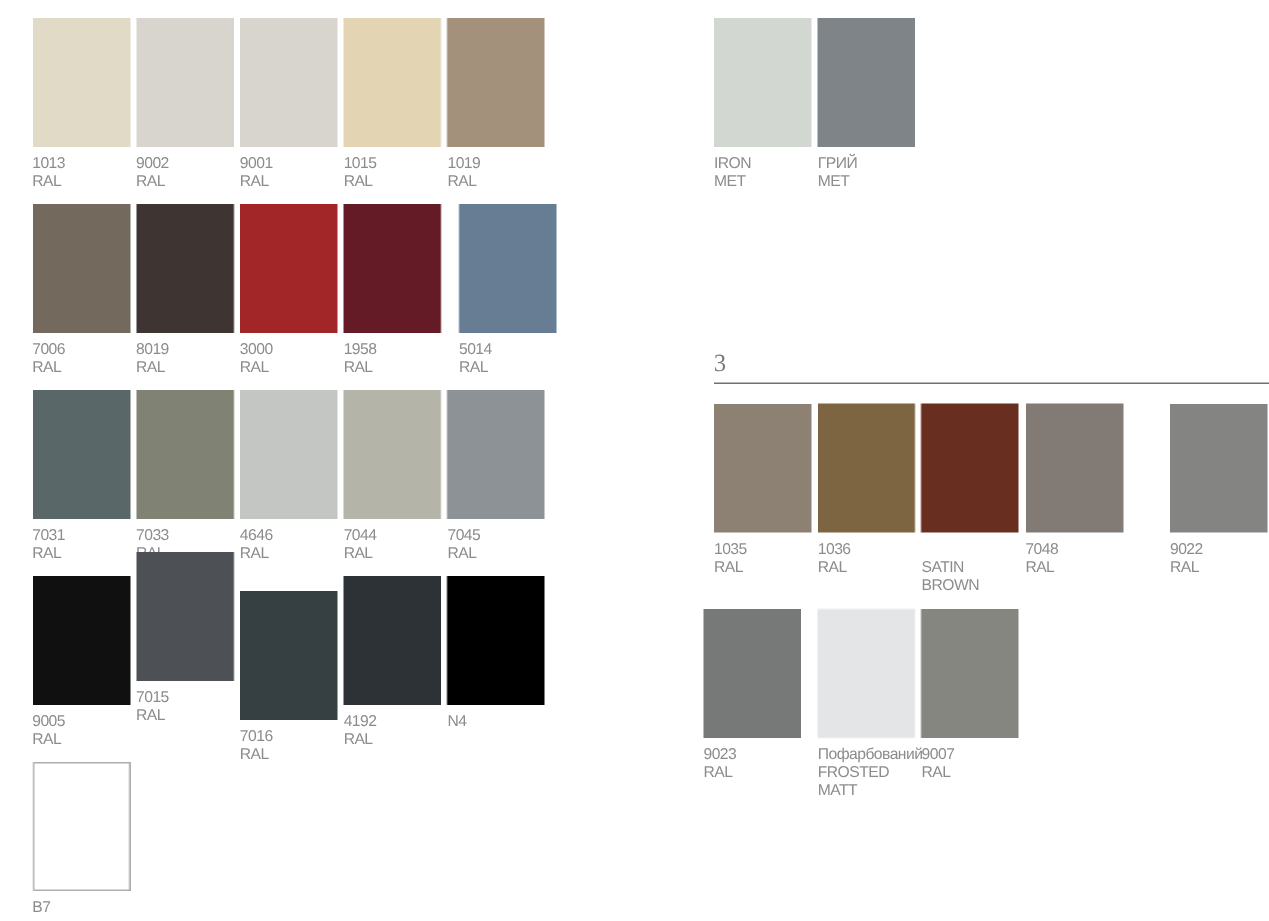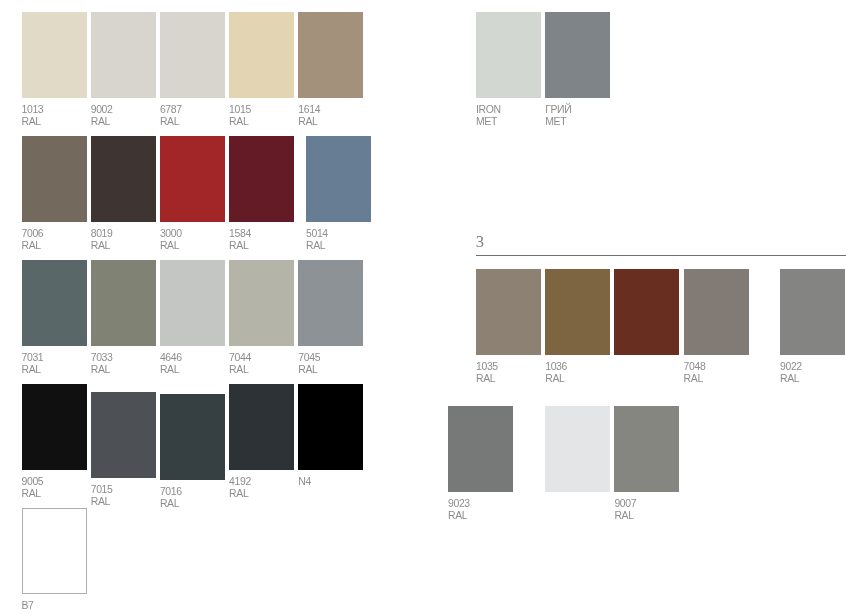--- a/index.html
+++ b/index.html
@@ -51,35 +51,35 @@
 <div class="swatch" style="left:90.7px;top:12px">
   <div class="chip" style="background-color: rgb(215, 213, 206);"></div>
   <div class="label">
     <div class="lab-line">9002</div>
     <div class="lab-line">RAL</div>
   </div>
 </div>
 <div class="swatch" style="left:159.9px;top:12px">
   <div class="chip" style="background-color: rgb(215, 213, 205);"></div>
   <div class="label">
-    <div class="lab-line">6787</div>
+    <div class="lab-line">9001</div>
     <div class="lab-line">RAL</div>
   </div>
 </div>
 <div class="swatch" style="left:229.1px;top:12px">
   <div class="chip" style="background-color: rgb(227, 212, 180);"></div>
   <div class="label">
     <div class="lab-line">1015</div>
     <div class="lab-line">RAL</div>
   </div>
 </div>
 <div class="swatch" style="left:298.3px;top:12px">
   <div class="chip" style="background-color: rgb(163, 145, 124);"></div>
   <div class="label">
-    <div class="lab-line">1614</div>
+    <div class="lab-line">1019</div>
     <div class="lab-line">RAL</div>
   </div>
 </div>
 </div>
 <div class="sw-row">
 <div class="swatch" style="left:21.5px;top:136px">
   <div class="chip" style="background-color: rgb(115, 105, 93);"></div>
   <div class="label">
     <div class="lab-line">7006</div>
     <div class="lab-line">RAL</div>
@@ -95,21 +95,21 @@
 <div class="swatch" style="left:159.9px;top:136px">
   <div class="chip" style="background-color: rgb(162, 38, 40);"></div>
   <div class="label">
     <div class="lab-line">3000</div>
     <div class="lab-line">RAL</div>
   </div>
 </div>
 <div class="swatch" style="left:229.1px;top:136px">
   <div class="chip" style="background-color: rgb(100, 27, 37);"></div>
   <div class="label">
-    <div class="lab-line">1584</div>
+    <div class="lab-line">1958</div>
     <div class="lab-line">RAL</div>
   </div>
 </div>
 <div class="swatch" style="left:306px;top:136px">
   <div class="chip" style="background-color: rgb(102, 125, 148);"></div>
   <div class="label">
     <div class="lab-line">5014</div>
     <div class="lab-line">RAL</div>
   </div>
 </div>
@@ -152,21 +152,21 @@
 </div>
 </div>
 <div class="sw-row">
 <div class="swatch" style="left:21.5px;top:384px">
   <div class="chip" style="background-color: rgb(16, 16, 16);"></div>
   <div class="label">
     <div class="lab-line">9005</div>
     <div class="lab-line">RAL</div>
   </div>
 </div>
-<div class="swatch" style="left:90.7px;top:392px">
+<div class="swatch" style="left:90.7px;top:368px">
   <div class="chip" style="background-color: rgb(77, 81, 85);"></div>
   <div class="label">
     <div class="lab-line">7015</div>
     <div class="lab-line">RAL</div>
   </div>
 </div>
 <div class="swatch" style="left:159.9px;top:394px">
   <div class="chip" style="background-color: rgb(54, 63, 66);"></div>
   <div class="label">
     <div class="lab-line">7016</div>
@@ -232,46 +232,55 @@
 </div>
 <div class="swatch" style="left:545.2px;top:269.2px">
   <div class="chip" style="background-color: rgb(124, 101, 64);"></div>
   <div class="label">
     <div class="lab-line">1036</div>
     <div class="lab-line">RAL</div>
   </div>
 </div>
 <div class="swatch" style="left:614.4px;top:269.2px">
   <div class="chip" style="background-color: rgb(104, 47, 32);"></div>
+  <div class="label" style="top:104.15px">
+    <div class="lab-line">SATIN</div>
+    <div class="lab-line">BROWN</div>
+  </div>
 </div>
 <div class="swatch" style="left:683.6px;top:269.2px">
   <div class="chip" style="background-color: rgb(130, 122, 117);"></div>
   <div class="label">
     <div class="lab-line">7048</div>
     <div class="lab-line">RAL</div>
   </div>
 </div>
 <div class="swatch" style="left:780px;top:269.2px">
   <div class="chip" style="background-color: rgb(132, 132, 131);"></div>
   <div class="label">
     <div class="lab-line">9022</div>
     <div class="lab-line">RAL</div>
   </div>
 </div>
 </div>
 <div class="sw-row">
-<div class="swatch" style="left:448px;top:406.2px">
+<div class="swatch" style="left:469px;top:406.2px">
   <div class="chip" style="background-color: rgb(119, 121, 120);"></div>
   <div class="label">
     <div class="lab-line">9023</div>
     <div class="lab-line">RAL</div>
   </div>
 </div>
 <div class="swatch" style="left:545.2px;top:406.2px">
   <div class="chip" style="background-color: rgb(228, 229, 231);"></div>
+  <div class="label">
+    <div class="lab-line">Пофарбований</div>
+    <div class="lab-line">FROSTED</div>
+    <div class="lab-line">MATT</div>
+  </div>
 </div>
 <div class="swatch" style="left:614.4px;top:406.2px">
   <div class="chip" style="background-color: rgb(134, 134, 129);"></div>
   <div class="label">
     <div class="lab-line">9007</div>
     <div class="lab-line">RAL</div>
   </div>
 </div>
 </div>
 </div>

